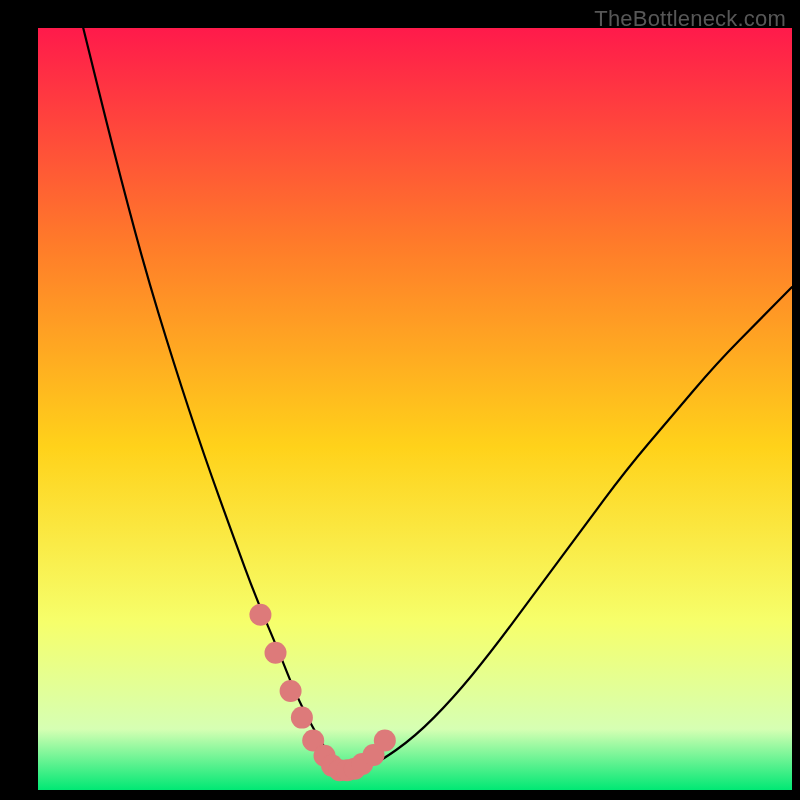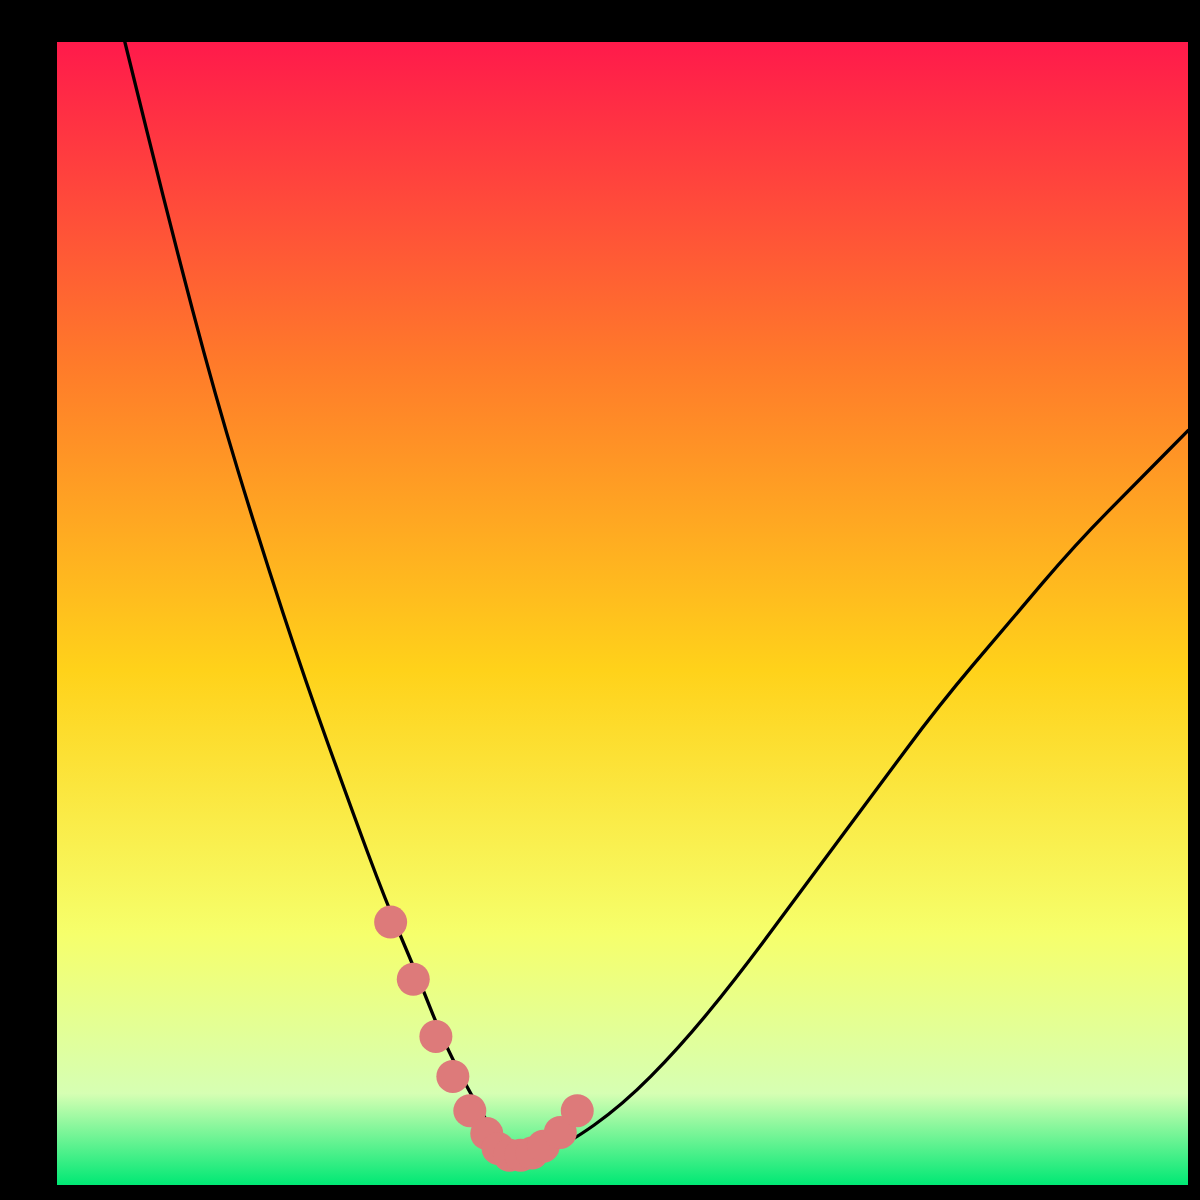--- a/index.html
+++ b/index.html
@@ -31,20 +31,21 @@
   svg {
     position: absolute;
     top: 0;
     left: 0;
   }
 </style>
 </head>
 <body>
 <div class="frame">
 
+<div class="watermark">TheBottleneck.com</div>
 
 <svg id="plot" width="800" height="800">
   <defs>
     <linearGradient id="bg-grad" x1="0" y1="0" x2="0" y2="1">
       <stop id="g0" offset="0%" stop-color="#ff1a4b"></stop>
       <stop id="g1" offset="28%" stop-color="#ff7a2a"></stop>
       <stop id="g2" offset="55%" stop-color="#ffd21a"></stop>
       <stop id="g3" offset="78%" stop-color="#f6ff6b"></stop>
       <stop id="g4" offset="92%" stop-color="#d6ffb3"></stop>
       <stop id="g5" offset="100%" stop-color="#00e874"></stop>

